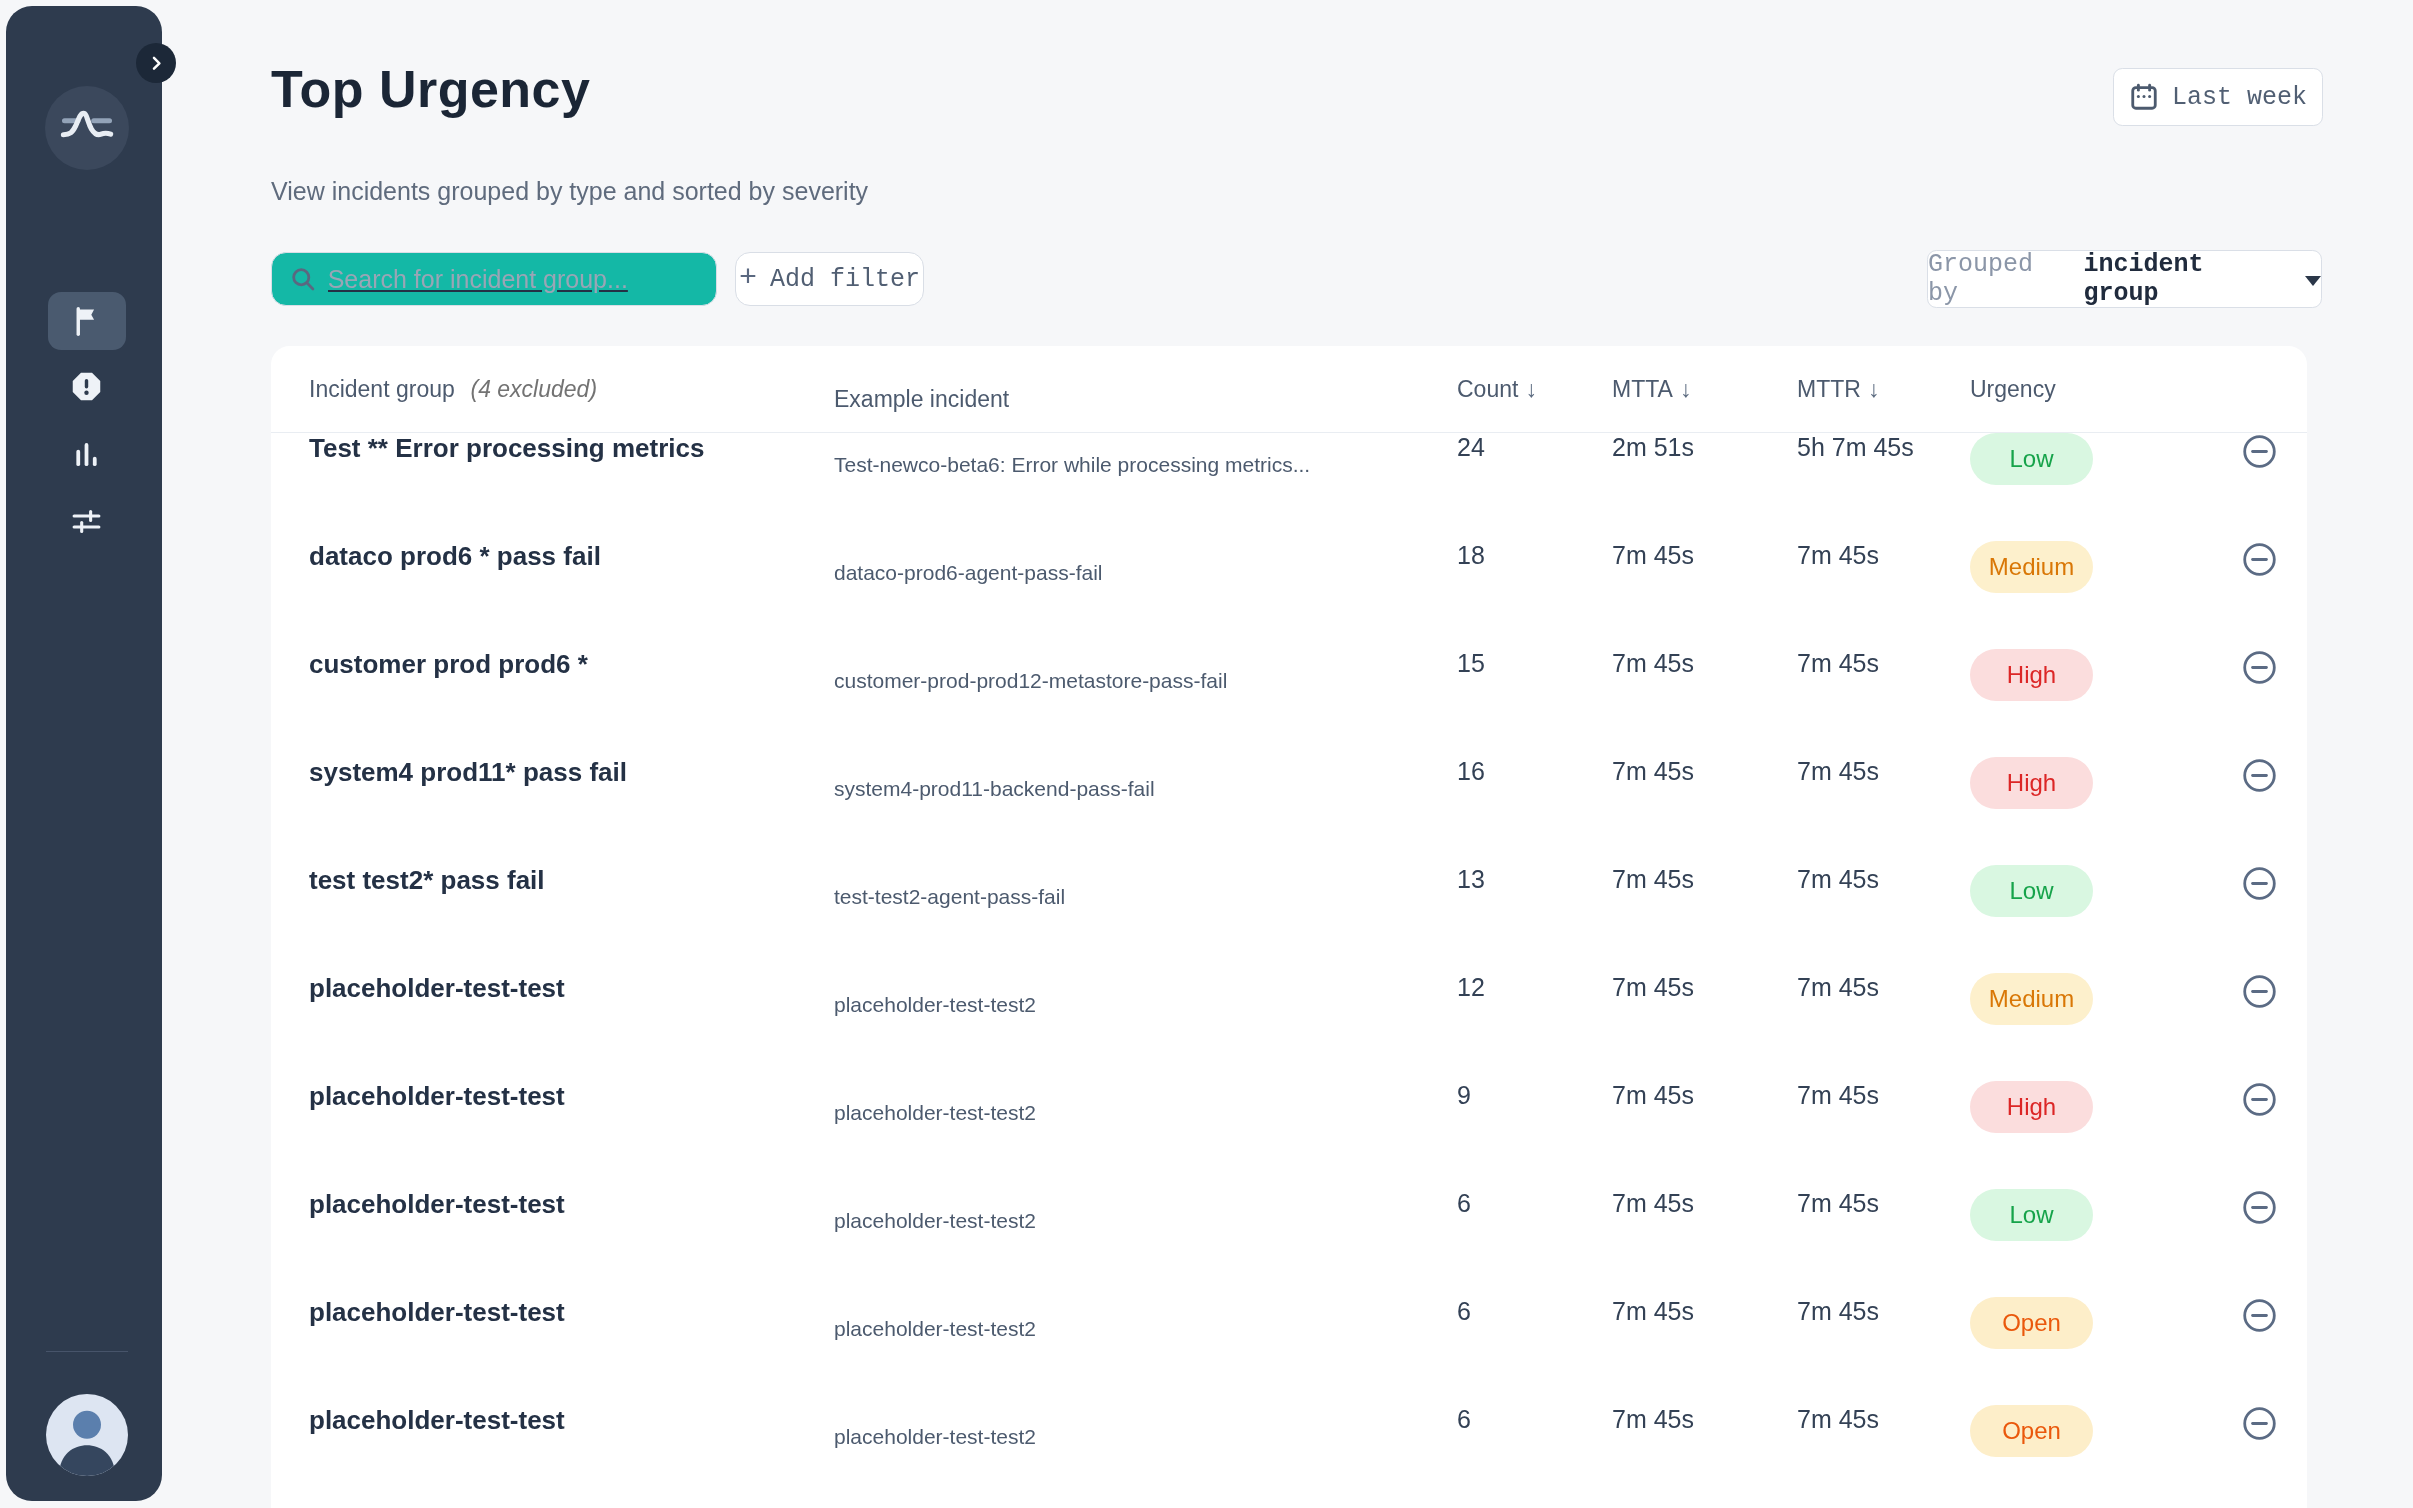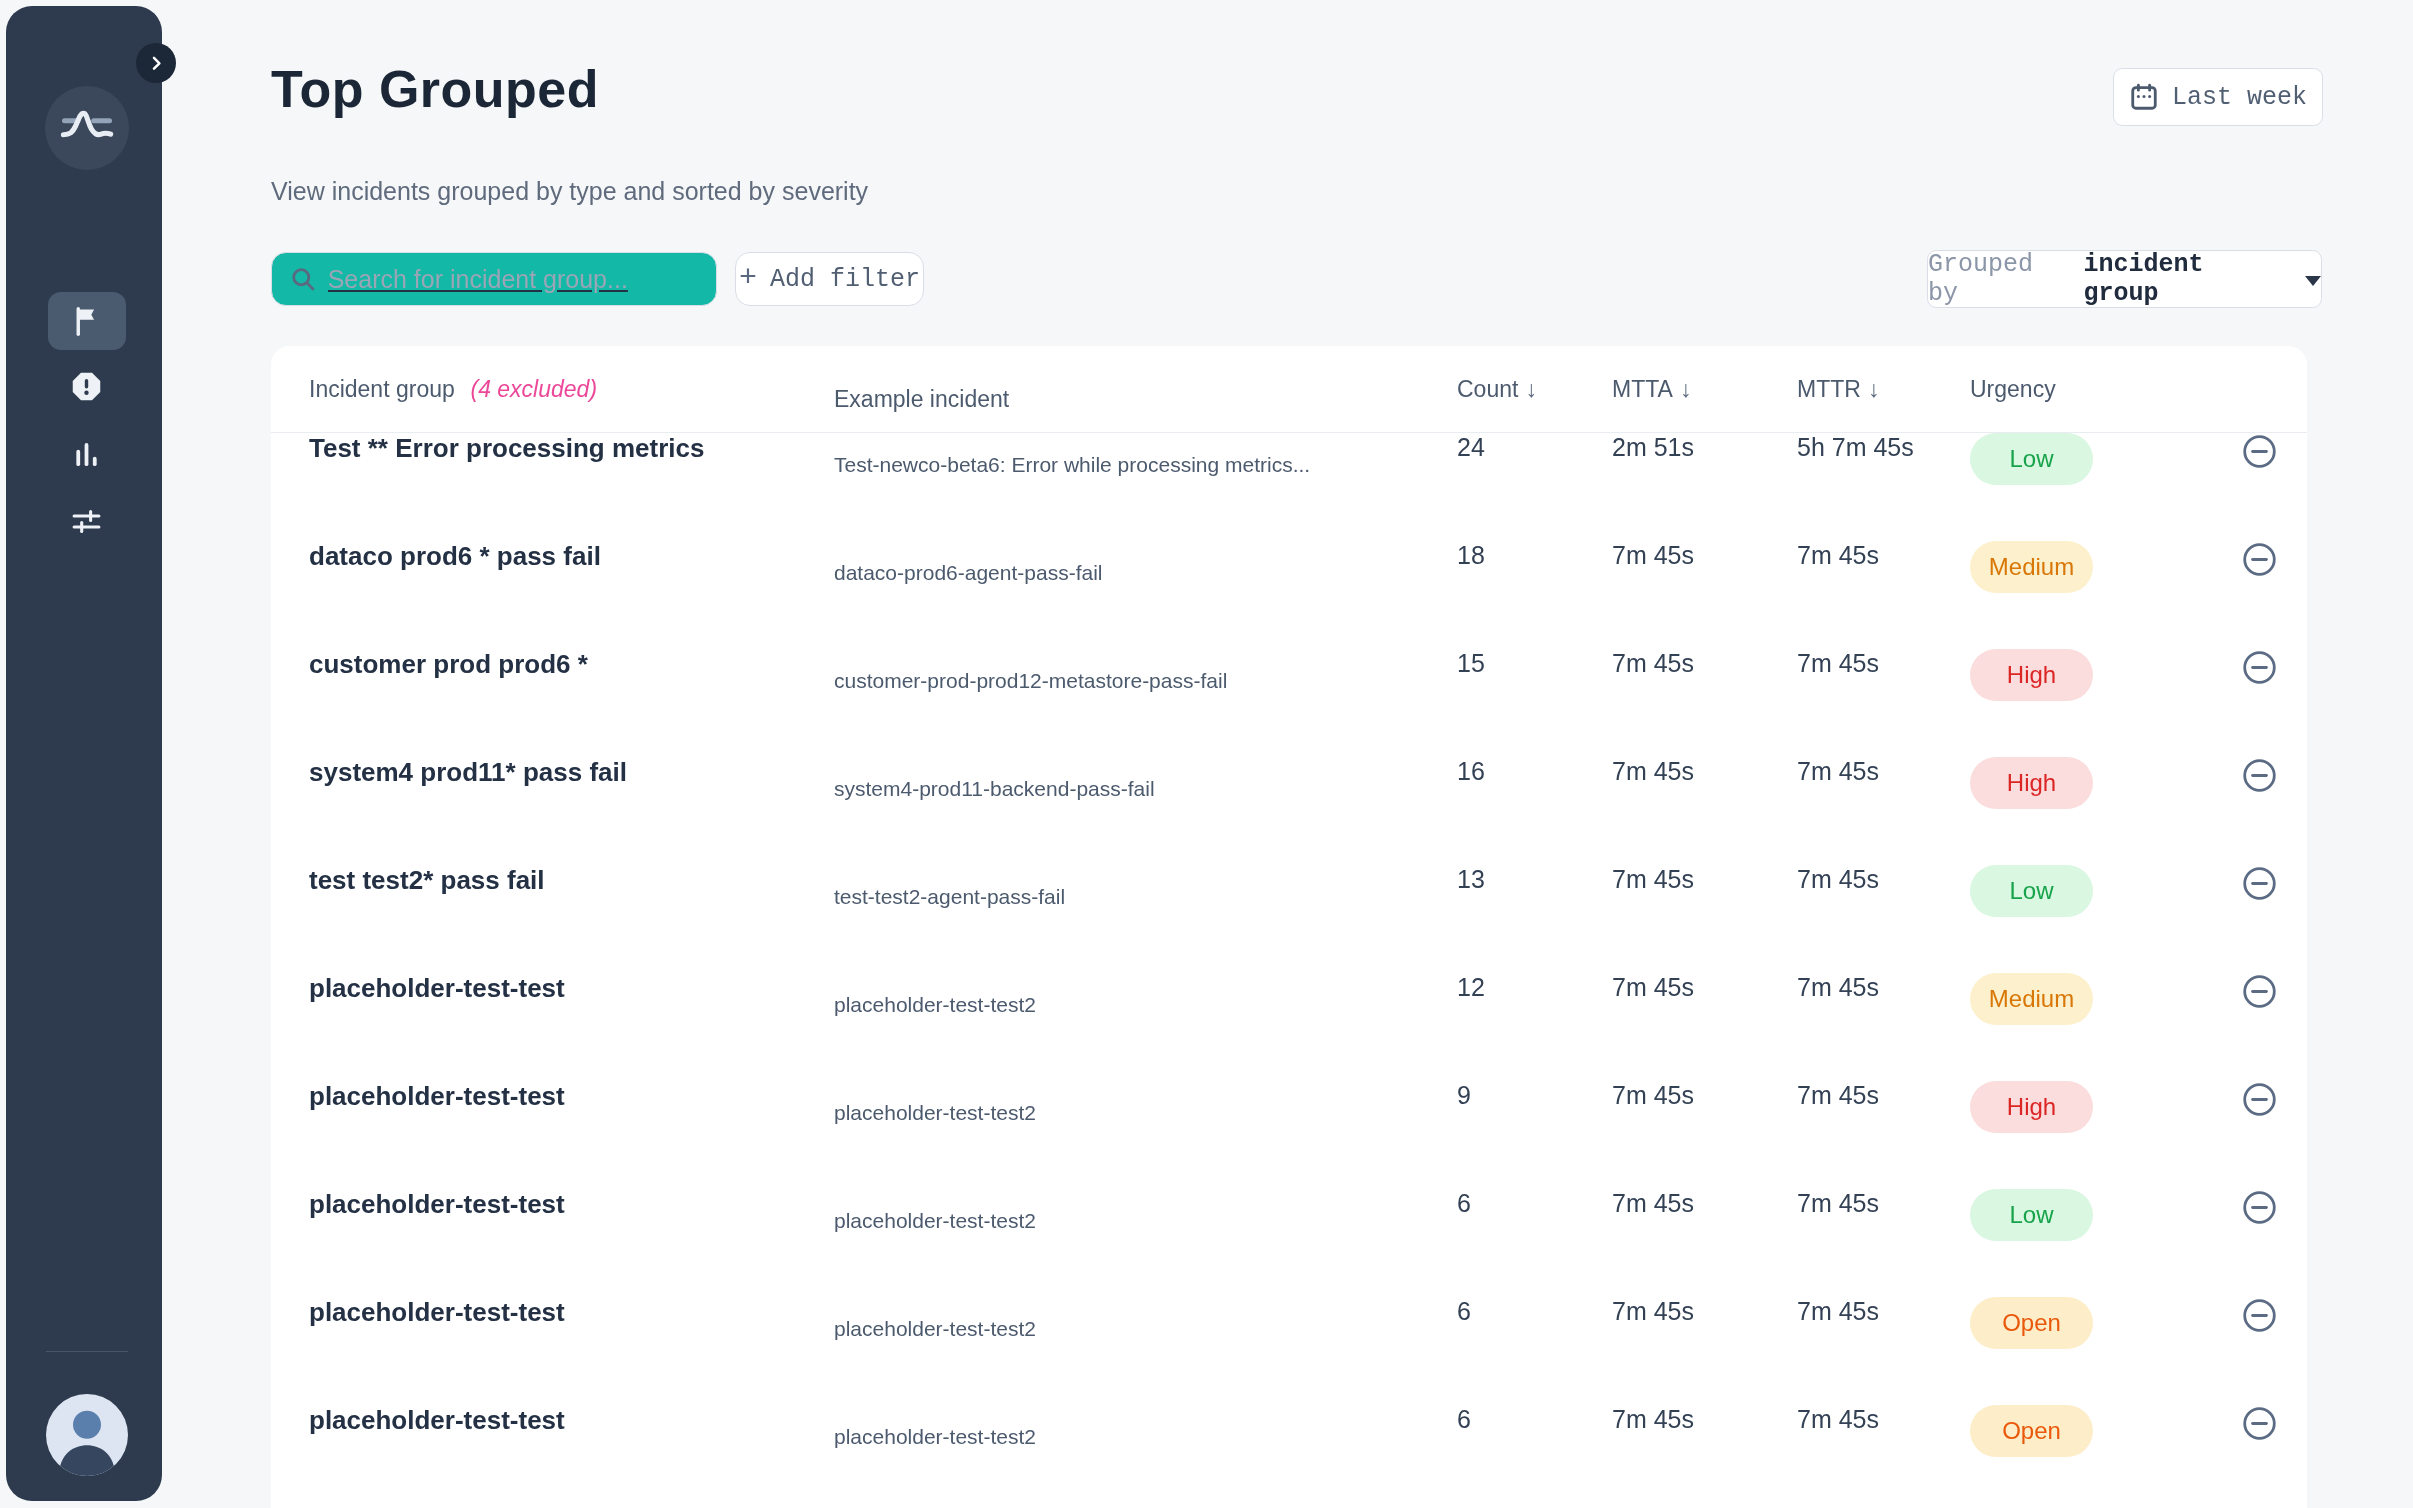--- a/index.html
+++ b/index.html
@@ -73,21 +73,21 @@
     border-bottom:1.9px solid #e9edf2; font-size:23px; color:#4c5a6e;
   }
   .tbody .trow { height:108px; display:flex; align-items:flex-start; padding-left:38px; }
   .col-group   { width:525px; padding-right:28px; }
   .col-example { width:623px; padding-right:28px;margin-top:20px; }
   .col-count   { width:155px; }
   .col-mtta    { width:185px; }
   .col-mttr    { width:173px; }
   .col-urgency { width:242px; }
   .col-action  { width:95px; display:flex; justify-content:center; }
-  .note { color:#ec4899; font-style:italic; }
+  .note { color:#737373; font-style:italic; }
   .sort-arrow { color:#5c6b80; margin-left:7.4px; font-size:23px; }
   .cell-group { font-size:26px; font-weight:600; color:#243145; white-space:nowrap; overflow:hidden; }
   .cell-example { font-size:21px; color:#4c5a6e; white-space:nowrap; overflow:hidden; }
   .cell-num { font-size:25px; color:#33415 5; }
   .cell-num { font-size:25px; color:#334155; }
   .badge {
     display:inline-flex; align-items:center; justify-content:center;
     width:123px; height:52px; border-radius:26px; font-size:24px; font-weight:500;
   }
   .minus-btn { width:37px; height:37px; cursor:pointer; display:flex; }
@@ -160,21 +160,21 @@
 </div>
 
 <div class="expand-btn">
   <span>
     <svg width="18.6" height="18.6" viewBox="0 0 24 24" fill="none">
       <path d="M9 5 L16 12 L9 19" stroke="#ffffff" stroke-width="3.2" stroke-linecap="round" stroke-linejoin="round"></path>
     </svg>
   </span>
 </div>
 
-<div class="page-title">Top Grouped</div>
+<div class="page-title">Top Urgency</div>
 <div class="page-subtitle">View incidents grouped by type and sorted by severity</div>
 
 <div class="btn lastweek-btn">
   <span>
     <svg width="30" height="30" viewBox="0 0 48 48" fill="none">
       <rect x="6" y="9" width="36" height="33" rx="5" stroke="#4c5a6e" stroke-width="4.5"></rect>
       <path d="M15 5 V13" stroke="#4c5a6e" stroke-width="4.5" stroke-linecap="round"></path>
       <path d="M33 5 V13" stroke="#4c5a6e" stroke-width="4.5" stroke-linecap="round"></path>
       <circle cx="15" cy="23" r="2.4" fill="#4c5a6e"></circle>
       <circle cx="24" cy="23" r="2.4" fill="#4c5a6e"></circle>

